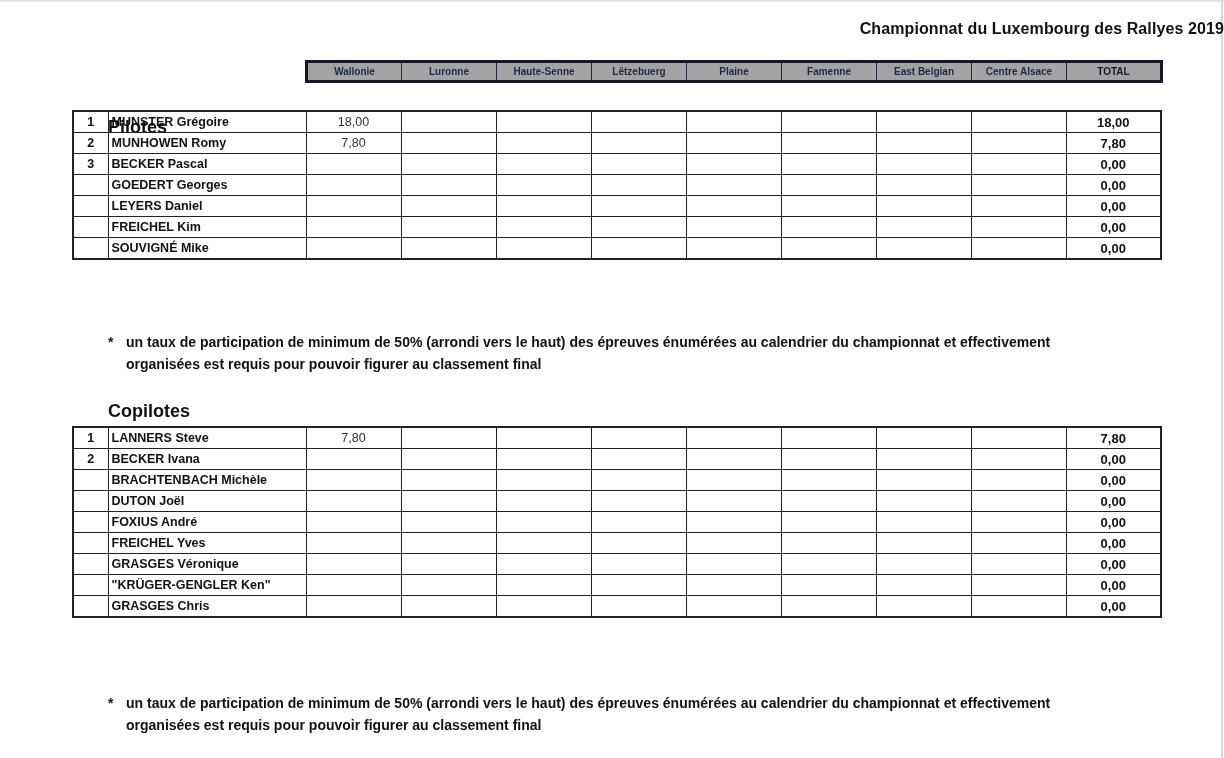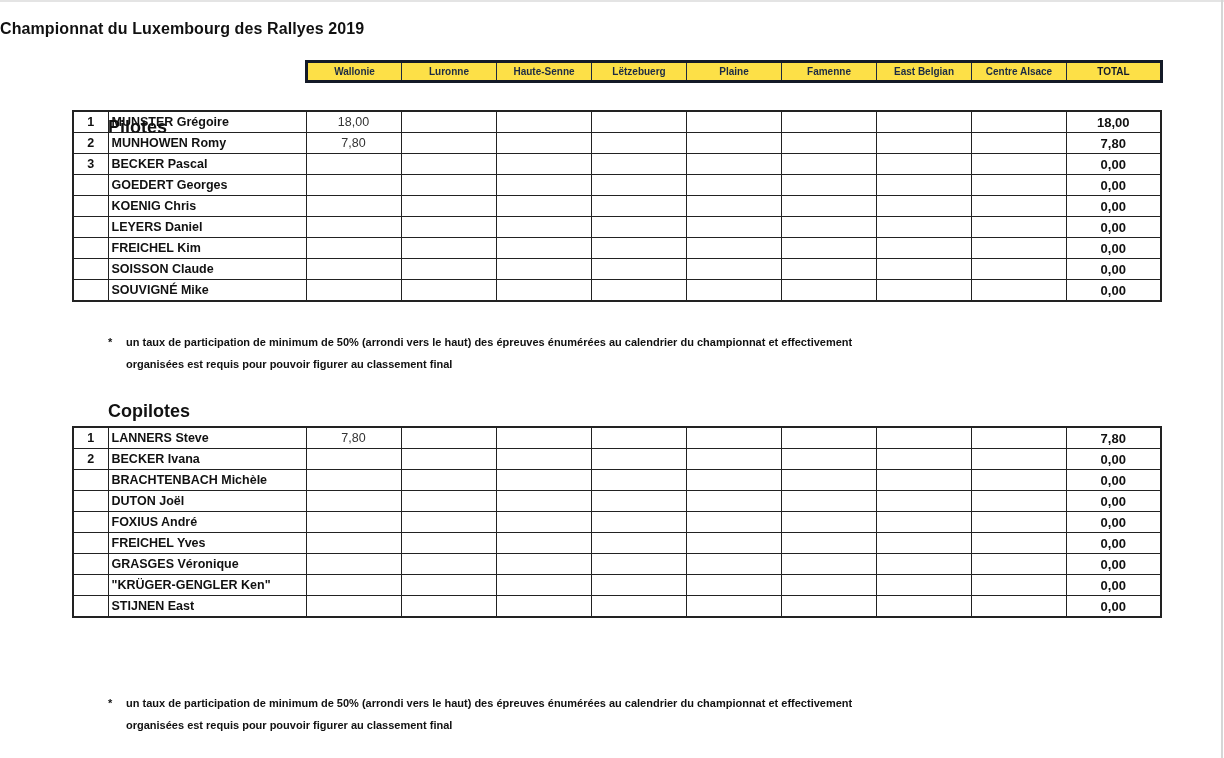--- a/index.html
+++ b/index.html
@@ -3,44 +3,44 @@
   <meta charset="utf-8">
   <style>
     html, body { margin: 0; padding: 0; background: #ffffff; }
     body {
       width: 1224px; height: 758px; position: relative; overflow: hidden;
       font-family: "Liberation Sans", sans-serif; color: #111;
     }
     .page-edge-top { position: absolute; left: 0; top: 0; width: 1224px; height: 2px; background: #e4e4e4; }
     .page-edge-right { position: absolute; left: 1221px; top: 0; width: 2px; height: 758px; background: #d6d6d6; }
     .title {
-      position: absolute; left: 0; width: 1224px; top: 20px; text-align: left;
+      position: absolute; left: 0; width: 1224px; top: 20px; text-align: right;
       font-weight: bold; font-size: 16px; letter-spacing: 0.1px;
     }
     table { border-collapse: collapse; table-layout: fixed; position: absolute; }
     .hdr-table { left: 305px; top: 60px; border: 3px solid #141a28; }
     .hdr-table th {
-      background: #fde047; height: 17px; padding: 0; font-size: 10px; font-weight: bold;
+      background: #a3a3a3; height: 17px; padding: 0; font-size: 10px; font-weight: bold;
       color: #1c2b44; border-left: 1.5px solid #1e2a40; border-right: 1.5px solid #1e2a40; text-align: center;
       white-space: nowrap;
     }
     .hdr-table th.total-h { font-size: 10px; color: #111a2c; }
     .section-title {
       position: absolute; left: 108px; font-weight: bold; font-size: 18px;
     }
     .data-table { left: 72px; border: 2px solid #222; }
     .data-table td {
       height: 20px; padding: 0; border: 1.5px solid #222; font-size: 12.5px; white-space: nowrap; overflow: hidden;
     }
     .data-table td.rank { text-align: center; font-weight: bold; }
     .data-table td.name { font-weight: bold; padding-left: 3px; margin-top: 36px; }
     .data-table td.pts { text-align: center; color: #333; }
     .data-table td.total { text-align: center; font-weight: bold; font-size: 13px; }
     .note {
-      position: absolute; left: 108px; font-weight: bold; font-size: 11px; line-height: 22px;
+      position: absolute; left: 108px; font-weight: bold; font-size: 14px; line-height: 22px;
     }
     .note .star { display: inline-block; width: 18px; }
     .note .line2 { padding-left: 18px; }
     col.c-rank { width: 35px; }
     col.c-name { width: 198px; }
     col.c-ev { width: 95px; }
     col.c-tot { width: 95px; }
   </style>
 </head>
 <body>
@@ -140,60 +140,34 @@
         <td class="pts"></td>
         <td class="pts"></td>
         <td class="pts"></td>
         <td class="pts"></td>
         <td class="pts"></td>
         <td class="pts"></td>
         <td class="total">0,00</td>
       </tr>
       <tr>
         <td class="rank"></td>
-        <td class="name">KOENIG Chris</td>
-        <td class="pts"></td>
-        <td class="pts"></td>
-        <td class="pts"></td>
-        <td class="pts"></td>
-        <td class="pts"></td>
-        <td class="pts"></td>
-        <td class="pts"></td>
-        <td class="pts"></td>
-        <td class="total">0,00</td>
-      </tr>
-      <tr>
-        <td class="rank"></td>
         <td class="name">LEYERS Daniel</td>
         <td class="pts"></td>
         <td class="pts"></td>
         <td class="pts"></td>
         <td class="pts"></td>
         <td class="pts"></td>
         <td class="pts"></td>
         <td class="pts"></td>
         <td class="pts"></td>
         <td class="total">0,00</td>
       </tr>
       <tr>
         <td class="rank"></td>
         <td class="name">FREICHEL Kim</td>
-        <td class="pts"></td>
-        <td class="pts"></td>
-        <td class="pts"></td>
-        <td class="pts"></td>
-        <td class="pts"></td>
-        <td class="pts"></td>
-        <td class="pts"></td>
-        <td class="pts"></td>
-        <td class="total">0,00</td>
-      </tr>
-      <tr>
-        <td class="rank"></td>
-        <td class="name">SOISSON Claude</td>
         <td class="pts"></td>
         <td class="pts"></td>
         <td class="pts"></td>
         <td class="pts"></td>
         <td class="pts"></td>
         <td class="pts"></td>
         <td class="pts"></td>
         <td class="pts"></td>
         <td class="total">0,00</td>
       </tr>
@@ -332,21 +306,21 @@
         <td class="pts"></td>
         <td class="pts"></td>
         <td class="pts"></td>
         <td class="pts"></td>
         <td class="pts"></td>
         <td class="pts"></td>
         <td class="total">0,00</td>
       </tr>
       <tr>
         <td class="rank"></td>
-        <td class="name">STIJNEN East</td>
+        <td class="name">GRASGES Chris</td>
         <td class="pts"></td>
         <td class="pts"></td>
         <td class="pts"></td>
         <td class="pts"></td>
         <td class="pts"></td>
         <td class="pts"></td>
         <td class="pts"></td>
         <td class="pts"></td>
         <td class="total">0,00</td>
       </tr>

